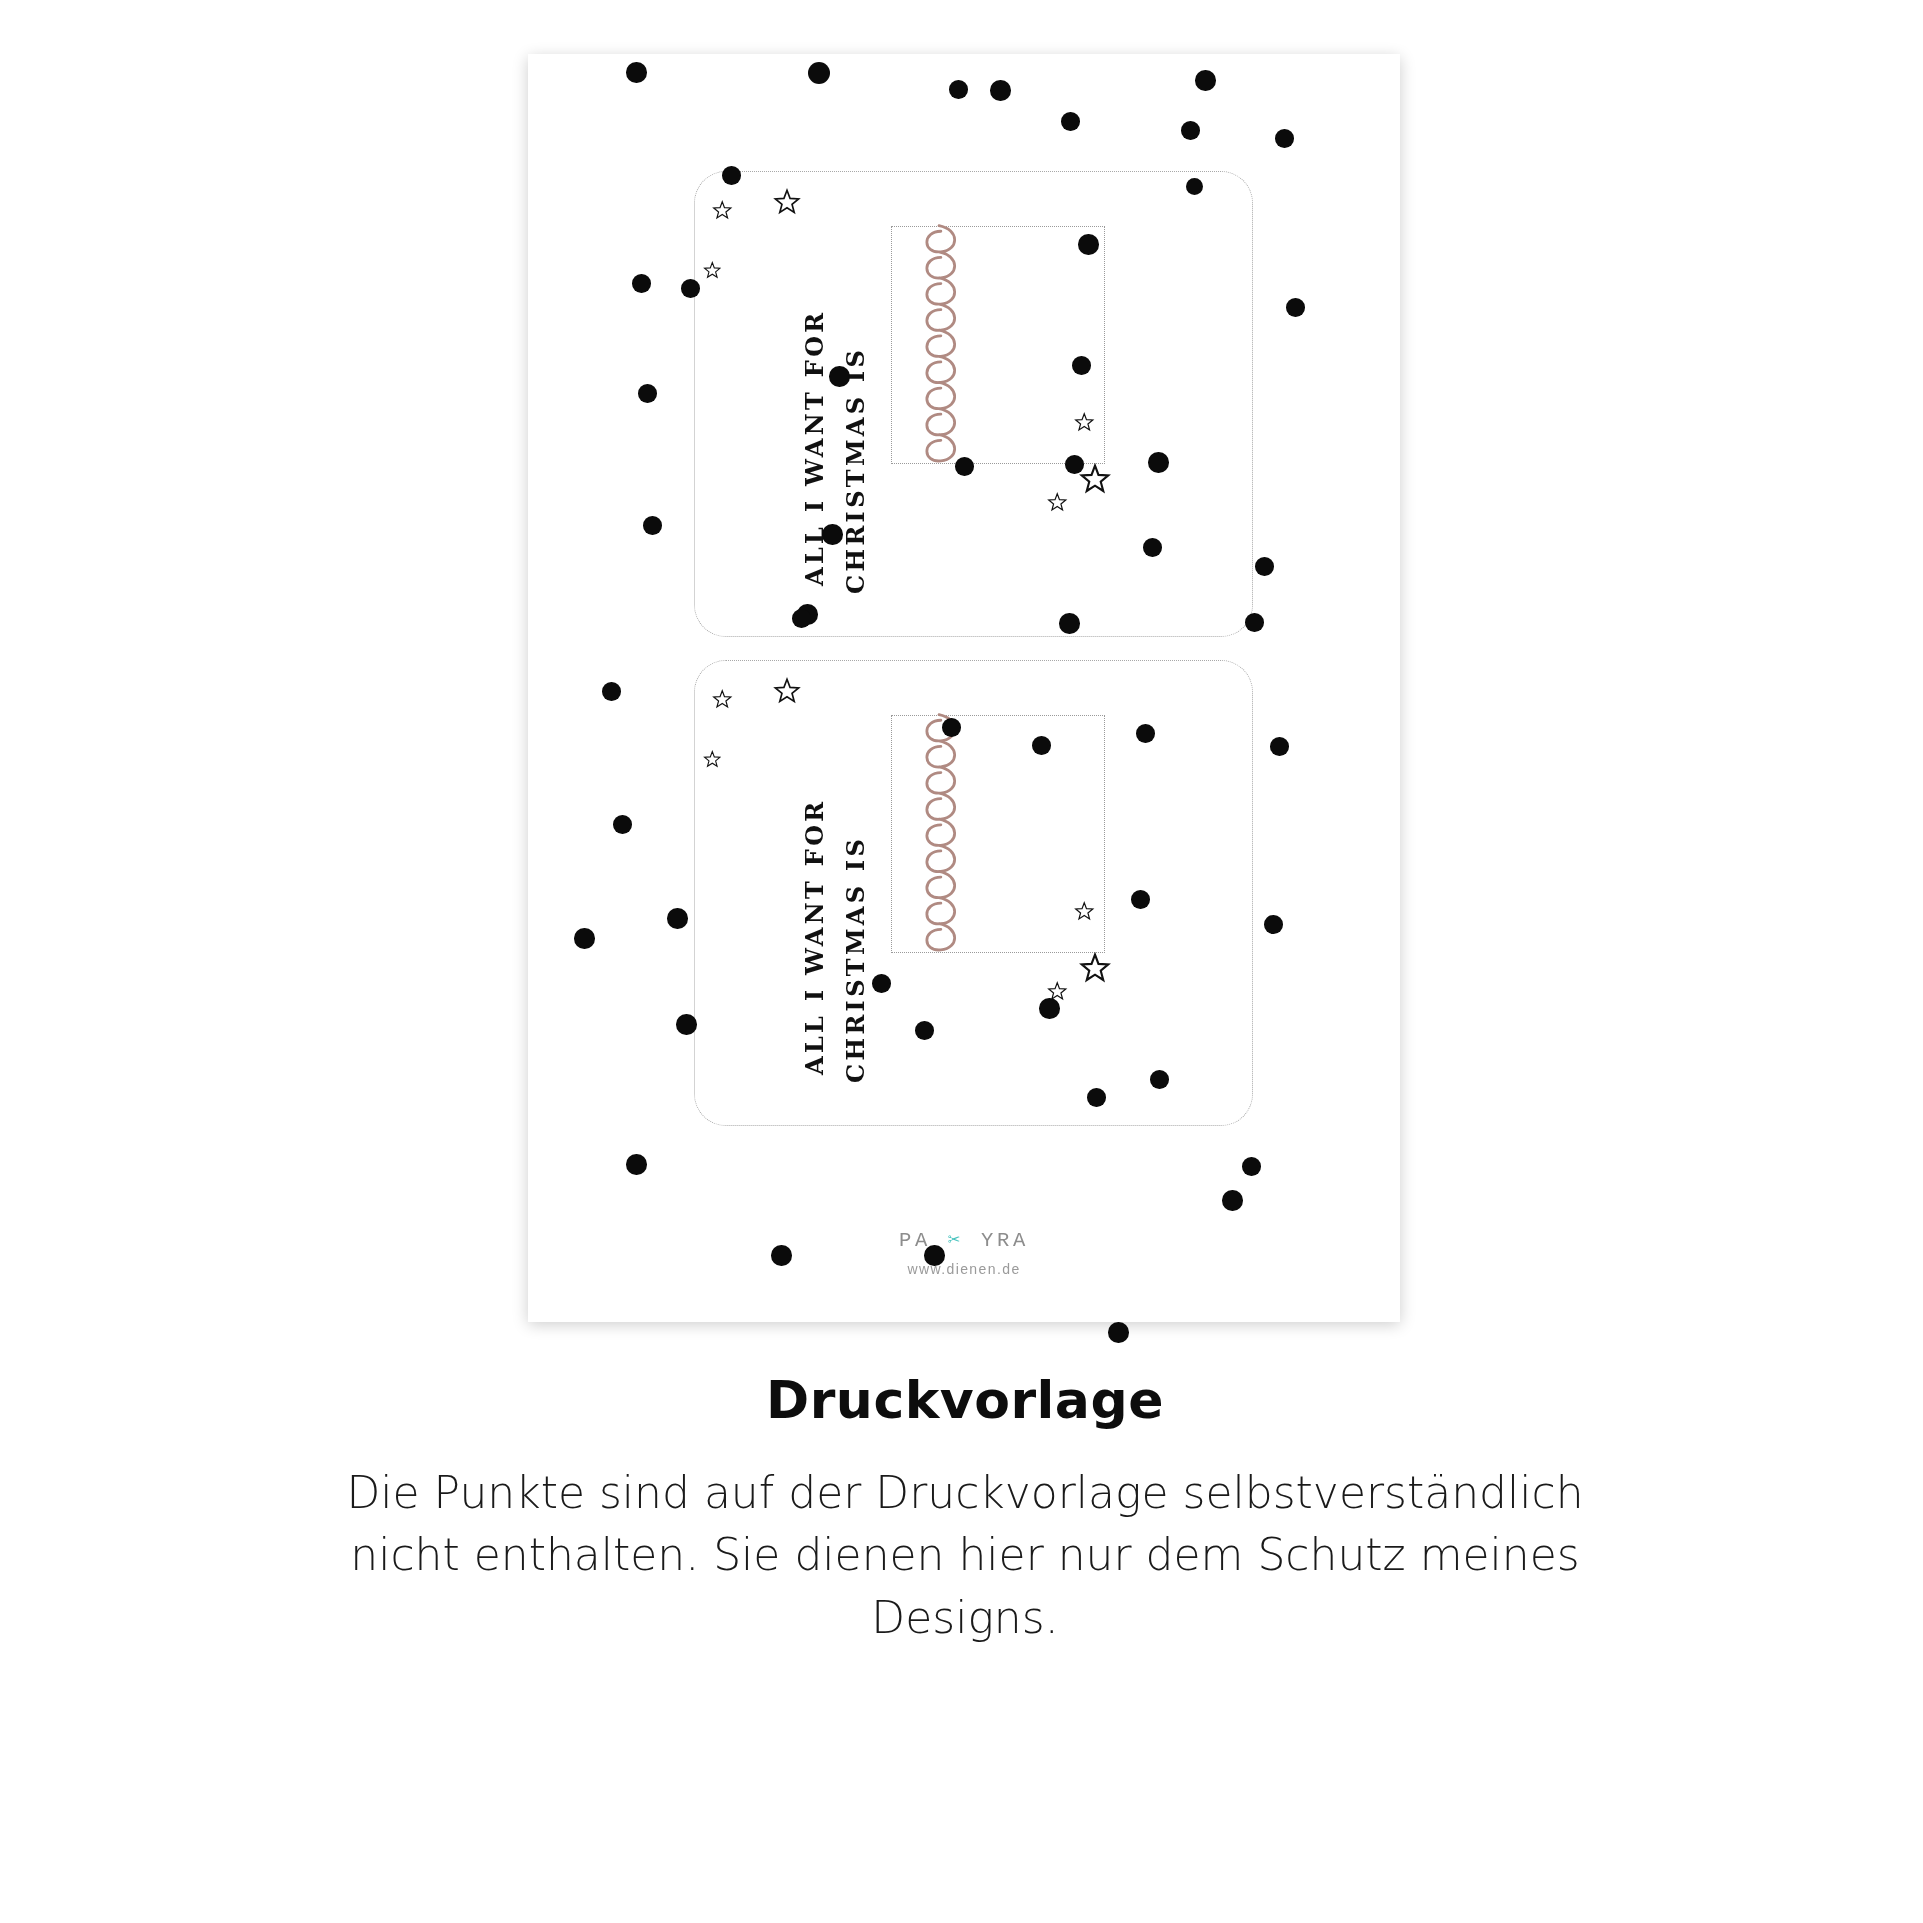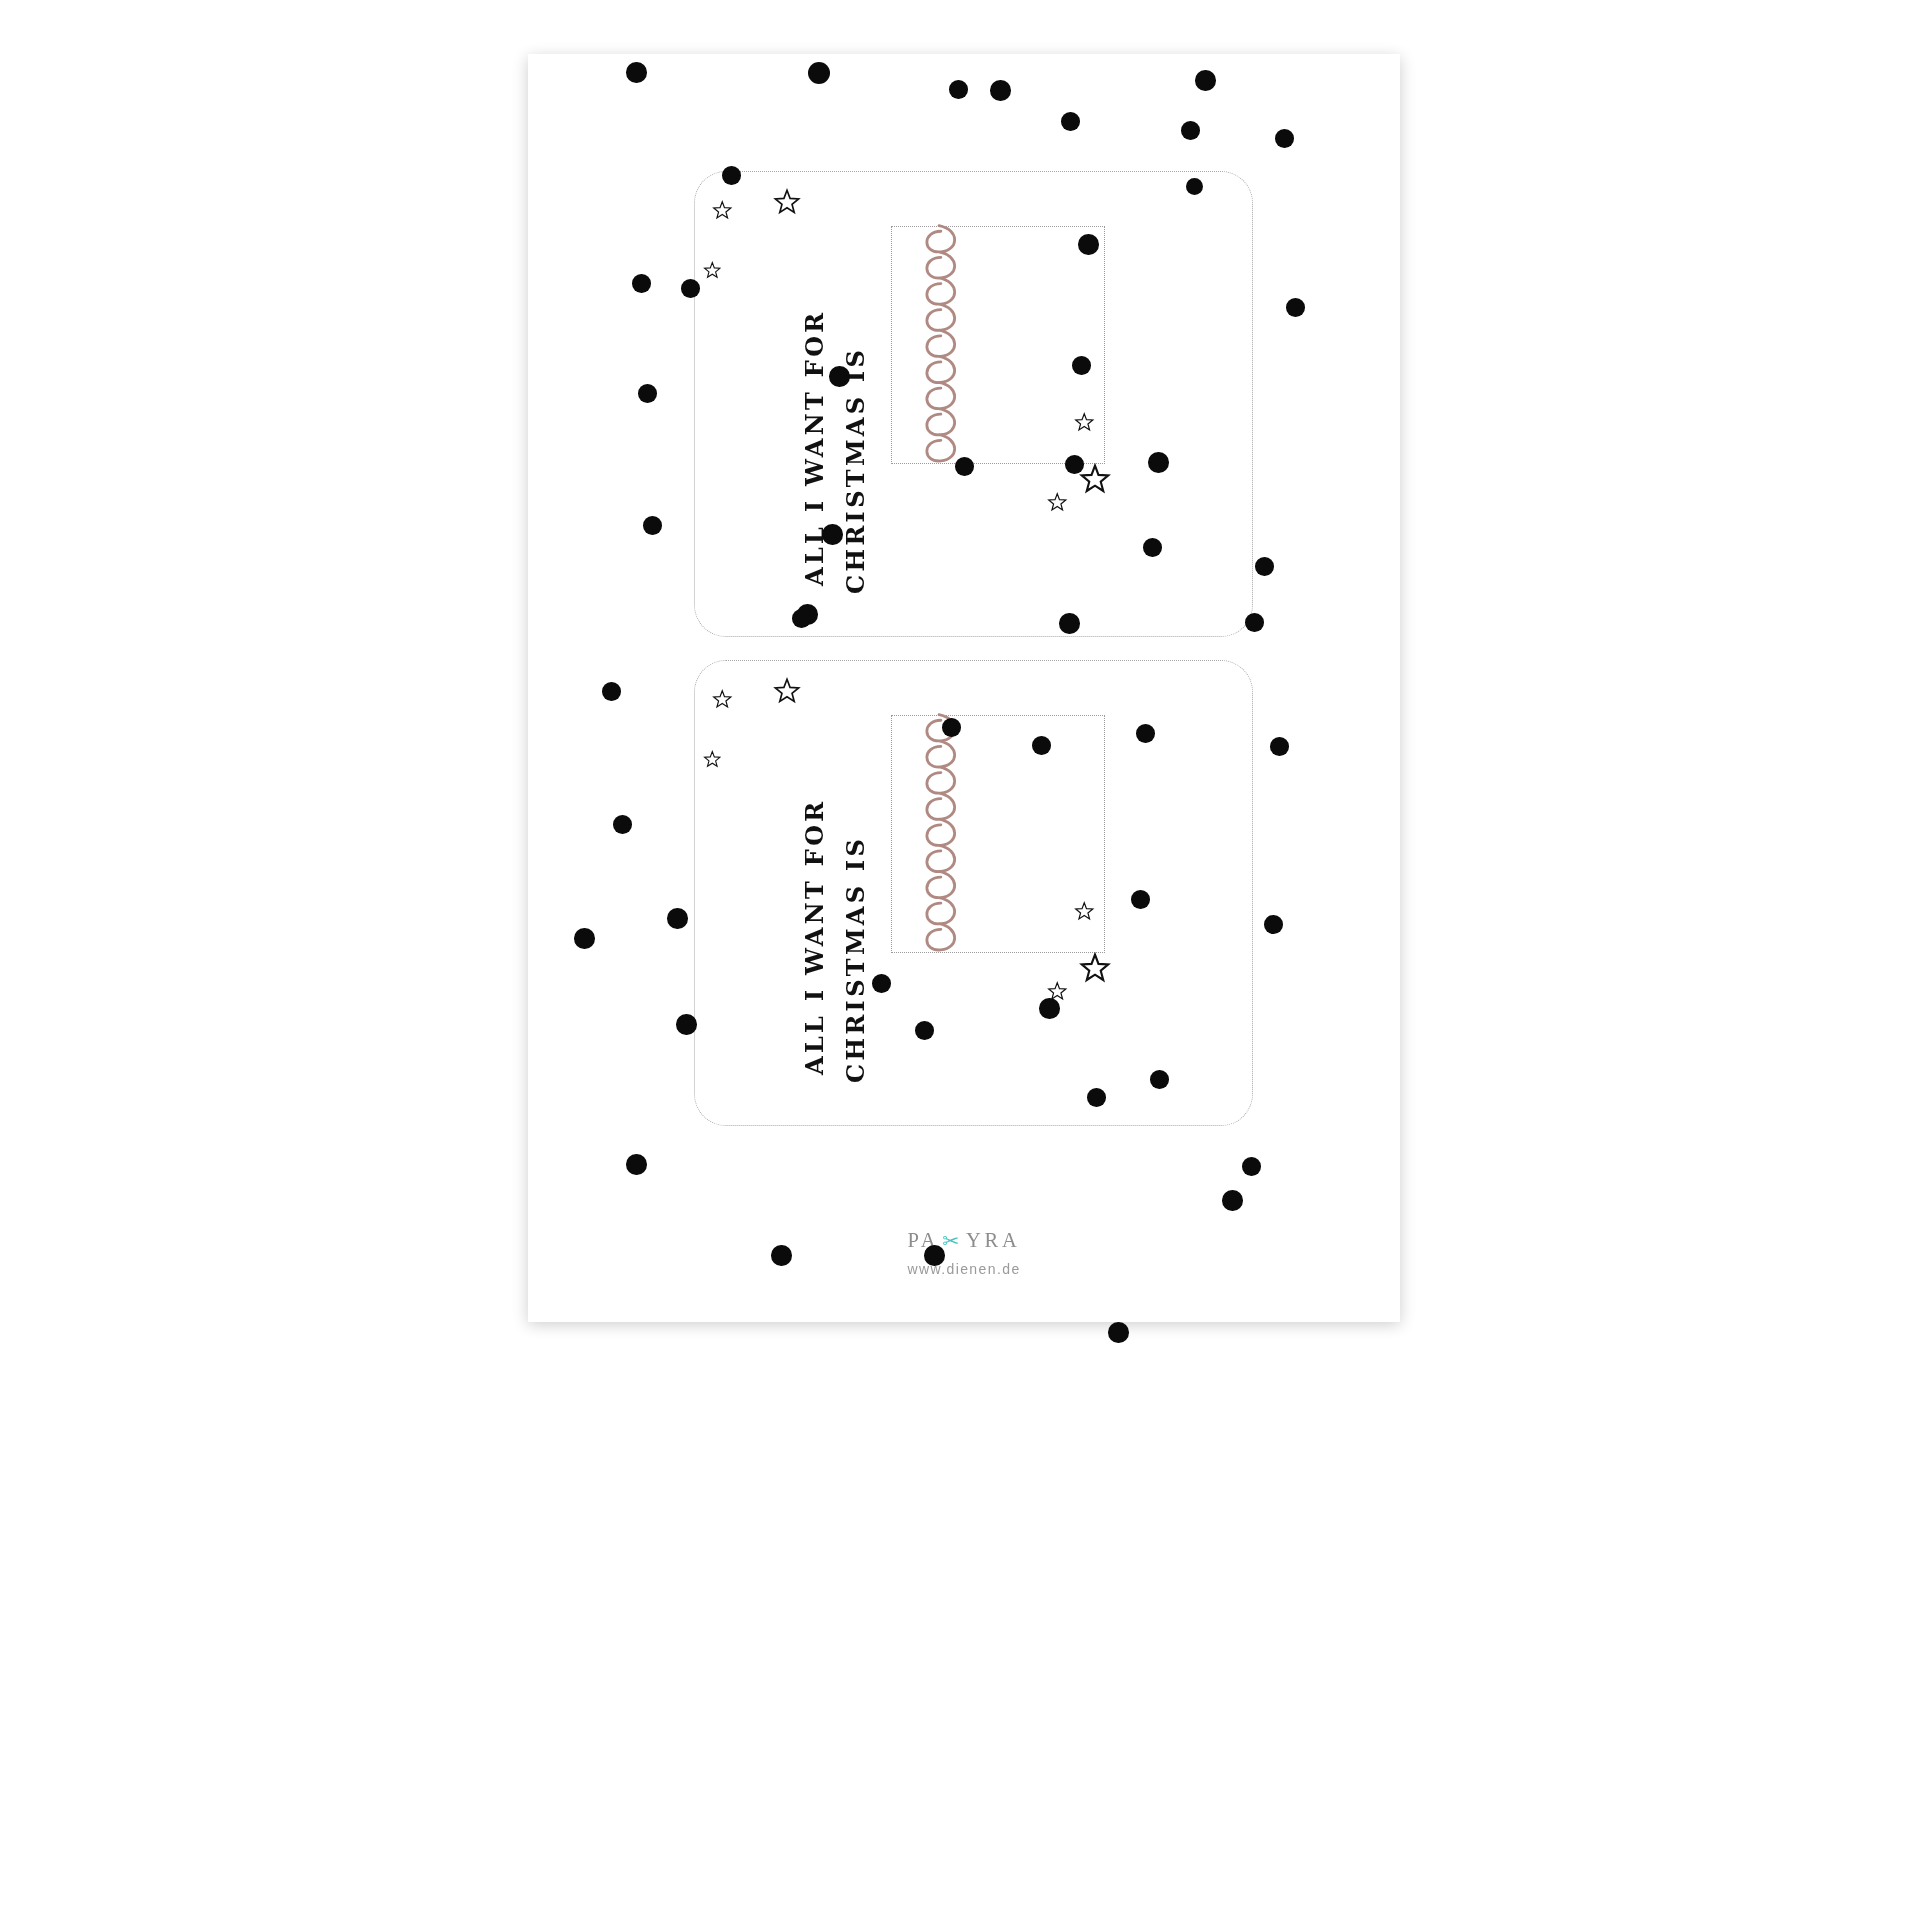--- a/index.html
+++ b/index.html
@@ -119,27 +119,27 @@
 
   
   .brand {
     position: absolute;
     left: 0;
     right: 0;
     top: 1175px;
     text-align: center;
   }
   .brand-name {
-    font-family: Liberation Serif, serif;
+    font-family: Liberation Mono, monospace;
     font-size: 20.5px;
     letter-spacing: 3.7px;
     color: #8d8d8d;
     display: inline-flex;
     align-items: center;
-    gap: 3px;
+    gap: 17px;
   }
   .brand-name .scissors {
     color: #45c2bd;
     font-size: 20.5px;
     line-height: 1;
     position: relative;
     top: 0.9px;
   }
   .brand-url {
     margin-top: 9.3px;
@@ -326,15 +326,19 @@
       <span class="dot" style="left: 676px; top: 1014px; width: 20.5px; height: 20.5px; background: rgb(11, 11, 11);"></span>
       <span class="dot" style="left: 1087px; top: 1088px; width: 18.6px; height: 18.6px; background: rgb(11, 11, 11);"></span>
       <span class="dot" style="left: 574px; top: 928px; width: 20.5px; height: 20.5px; background: rgb(11, 11, 11);"></span>
       <span class="dot" style="left: 942px; top: 718px; width: 18.6px; height: 18.6px; background: rgb(11, 11, 11);"></span>
       <span class="dot" style="left: 872px; top: 974px; width: 18.6px; height: 18.6px; background: rgb(11, 11, 11);"></span>
       <span class="dot" style="left: 643px; top: 516px; width: 18.6px; height: 18.6px; background: rgb(11, 11, 11);"></span>
       <span class="dot" style="left: 949px; top: 80px; width: 18.6px; height: 18.6px; background: rgb(11, 11, 11);"></span>
       <span class="dot" style="left: 1061px; top: 112px; width: 18.6px; height: 18.6px; background: rgb(11, 11, 11);"></span>
     </div>
 
+  <div class="caption">
+    <h1>Druckvorlage</h1>
+    <p>Die Punkte sind auf der Druckvorlage selbstverständlich nicht enthalten. Sie dienen hier nur dem Schutz meines Designs.</p>
+  </div>
 
 </div>
 
 
 </body></html>

